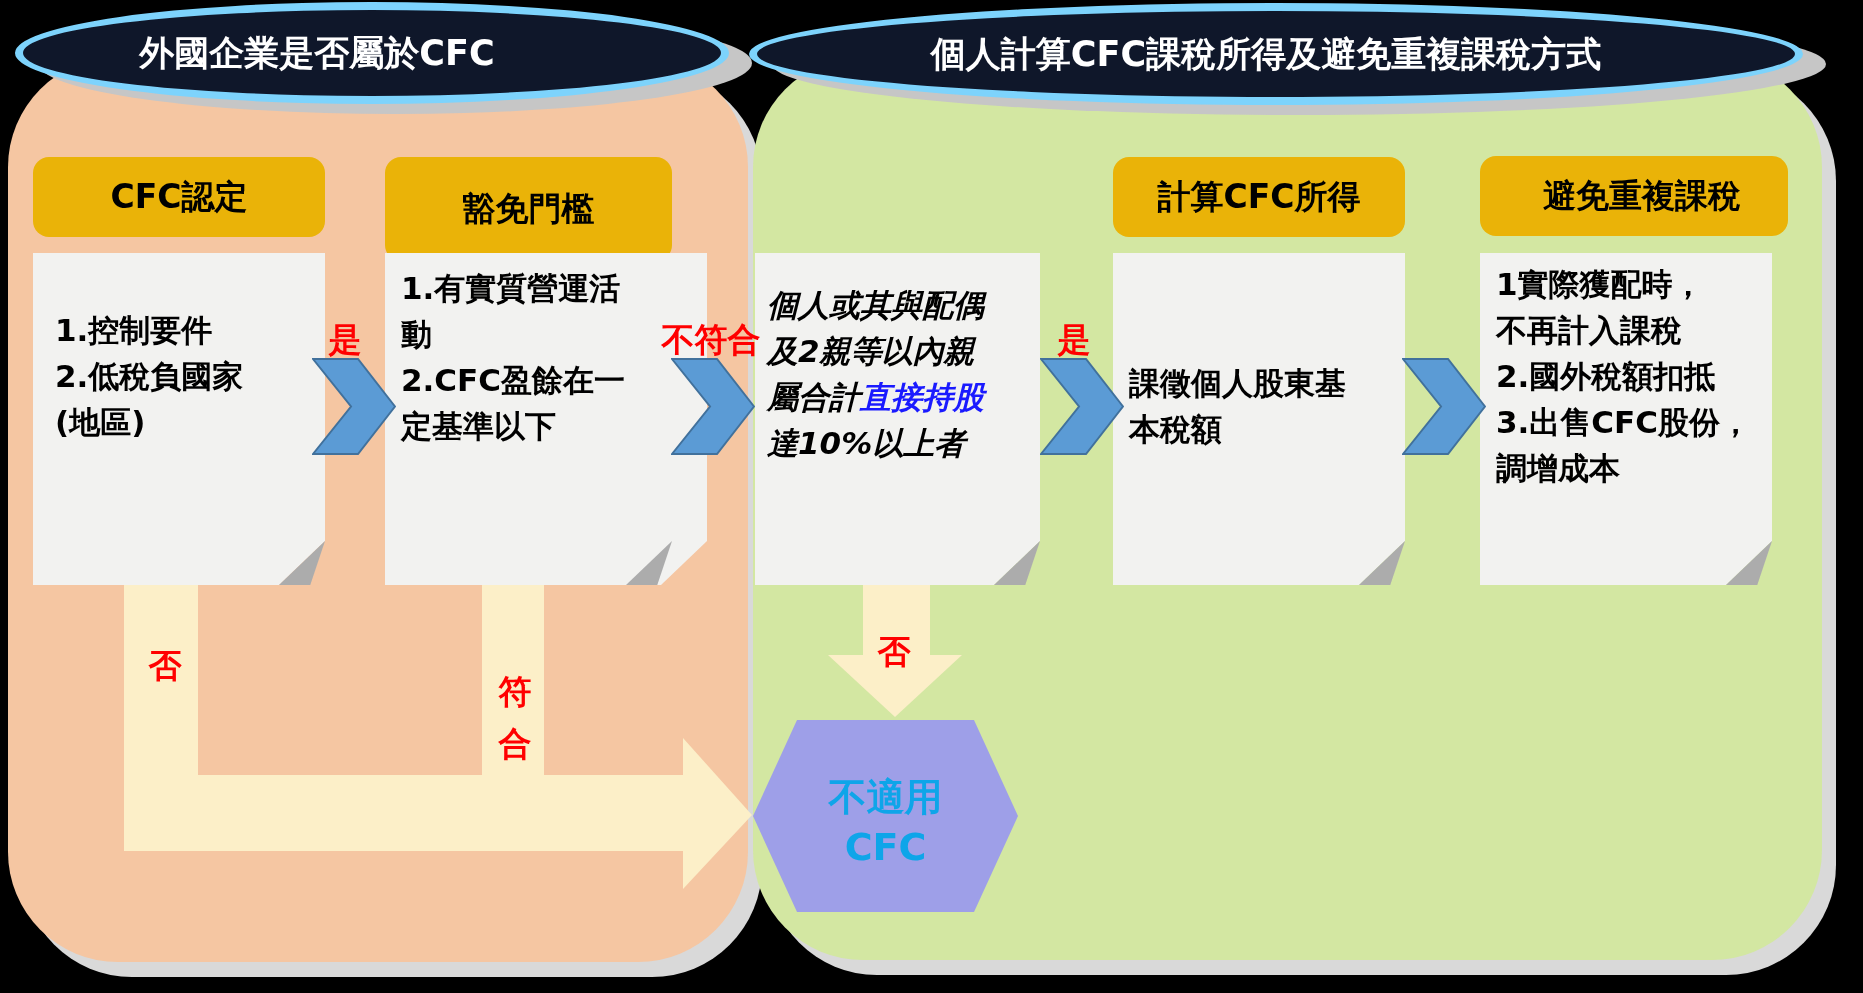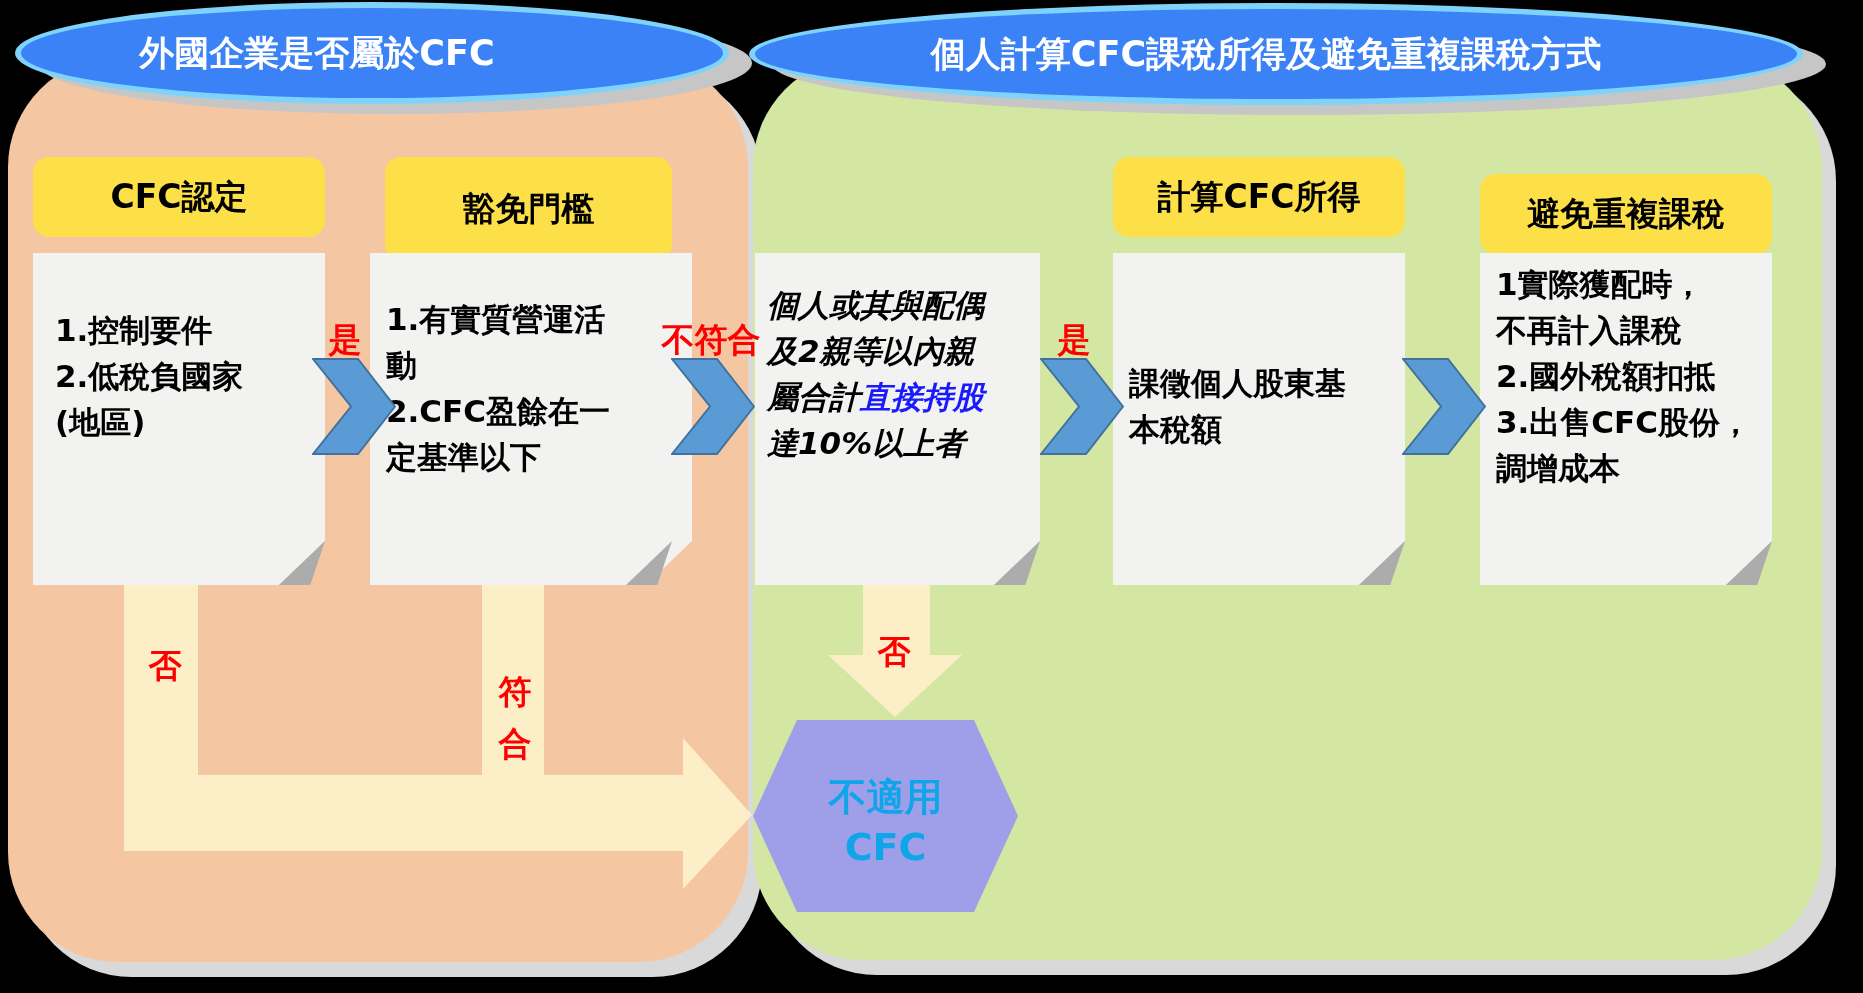--- a/index.html
+++ b/index.html
@@ -5,25 +5,25 @@
   html,body{margin:0;padding:0;background:#000;}
   .stage{position:relative;width:1863px;height:993px;background:#000;overflow:hidden;
          font-family:"DejaVu Sans","Liberation Sans",sans-serif;font-weight:bold;}
   .abs{position:absolute;}
   
   .panel-shadow{border-radius:110px;background:#D9D9D9;}
   .panel-left{border-radius:110px;background:#F5C6A2;}
   .panel-right{border-radius:110px;background:#D3E7A2;}
   
   .ellipse-shadow{border-radius:50%;background:#C6C6C6;}
-  .ellipse{border-radius:50%;background:#3b82f6;border:6px solid #7dd3fc;
+  .ellipse{border-radius:50%;background:#0f172a;border:8px solid #7dd3fc;
            display:flex;align-items:center;justify-content:center;
            color:#FFFFFF;font-size:35px;box-sizing:border-box;}
   
-  .col-header{border-radius:16px;background:#fde047;display:flex;align-items:center;
+  .col-header{border-radius:16px;background:#eab308;display:flex;align-items:center;
               justify-content:center;font-size:33px;color:#000;}
   
   .content-box{background:#F2F2F0;box-sizing:border-box;font-size:31px;line-height:46px;
                color:#000;white-space:pre-line;
                clip-path:polygon(0 0,100% 0,100% calc(100% - 44px),calc(100% - 46px) 100%,0 100%);}
   .fold{width:46px;height:44px;background:#ACACAC;
         clip-path:polygon(0% 100%,100% 0%,68% 100%);}
   .blue-text{color:#1A1AFF;}
   .red-label{color:#FF0000;font-size:33px;line-height:36px;text-align:center;}
   .red-label.stacked{width:38px;line-height:52px;word-break:break-all;}
@@ -76,30 +76,30 @@
 
   <div class="abs col-header" style="left:33px;top:157px;width:292px;height:80px;">
     <span>CFC認定</span>
   </div>
   <div class="abs col-header" style="left:385px;top:157px;width:287px;height:104px;justify-content:center;">
     <span>豁免門檻</span>
   </div>
   <div class="abs col-header" style="left:1113px;top:157px;width:292px;height:80px;">
     <span>計算CFC所得</span>
   </div>
-  <div class="abs col-header" style="left:1480px;top:174px;width:292px;height:80px;">
+  <div class="abs col-header" style="left:1480px;top:156px;width:292px;height:80px;padding-left:16px;">
     <span>避免重複課稅</span>
   </div>
 
   <div class="abs content-box" style="left:33px;top:253px;width:292px;height:332px;padding:54px 10px 0 22px;">1.控制要件
 2.低稅負國家
 (地區)</div>
   <div class="abs fold" style="left:279px;top:541px;"></div>
 
-  <div class="abs content-box" style="left:370px;top:253px;width:322px;height:332px;padding:43px 8px 0 16px;">1.有實質營運活
+  <div class="abs content-box" style="left:385px;top:253px;width:322px;height:332px;padding:12px 8px 0 16px;">1.有實質營運活
 動
 2.CFC盈餘在一
 定基準以下</div>
   <div class="abs fold" style="left:626px;top:541px;"></div>
 
   <div class="abs content-box" style="left:755px;top:253px;width:285px;height:332px;padding:29px 6px 0 12px;white-space:normal;font-style:italic;">
     <div>個人或其與配偶</div>
     <div>及2親等以內親</div>
     <div><span>屬合計</span><span class="blue-text">直接持股</span></div>
     <div>達10%以上者</div>

